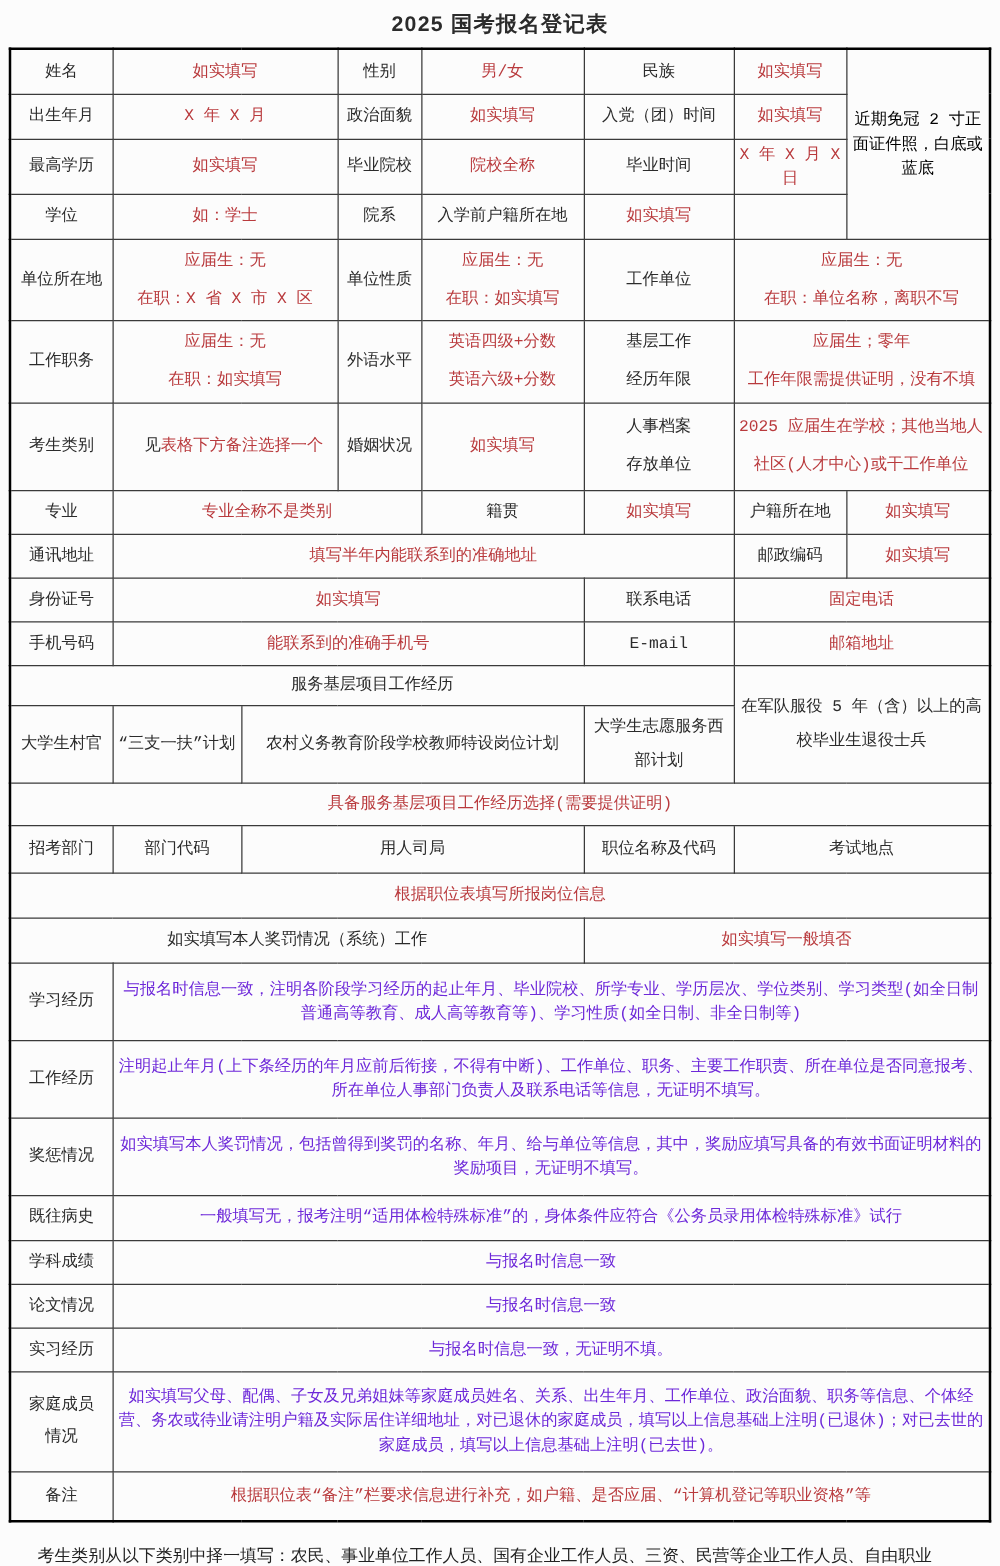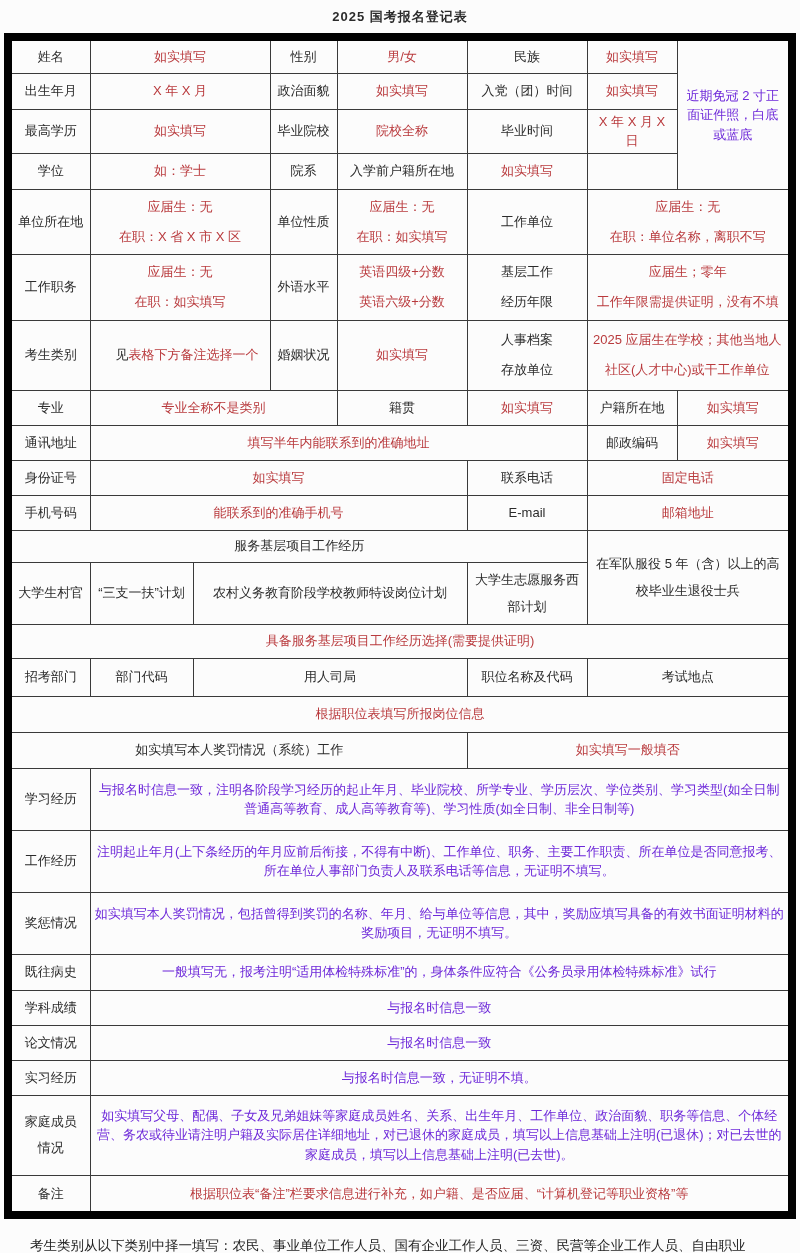--- a/index.html
+++ b/index.html
@@ -5,31 +5,32 @@
   html,body{margin:0;padding:0;}
   body{
     width:800px;height:1253px;
     background:#fcfcfc;
     color:#2b2b2b;
     font-family:"Liberation Sans","DejaVu Sans",sans-serif;
     -webkit-font-smoothing:antialiased;
   }
   .doc-title{
     text-align:center;
-    font-size:13px;
+    font-size:17px;
     font-weight:600;
     padding-top:8px;
     letter-spacing:1px;
   }
   table.form{
     border-collapse:collapse;
     table-layout:fixed;
     width:784px;
     margin:7px auto 0 auto;
-    border:8px solid #000000;
+    border:2px solid #000000;
+    font-family:Liberation Mono, monospace;
   }
   table.form td{
     border:1px solid #3a3a3a;
     text-align:center;
     vertical-align:middle;
     font-size:13px;
     padding:2px 4px;
     overflow:hidden;
     line-height:1.5;
   }
@@ -38,21 +39,21 @@
   .ml div{line-height:30px;text-align:center;}
   .ml2 div{line-height:26px;}
   td.para{
     text-align:left;
     color:#6d28d9;
     line-height:29px;
     padding:2px 6px;
   }
   td.para3{line-height:25px;}
   td.photo{
-    color:#6d28d9;
+    color:#000000;
     text-align:left;
     line-height:31px;
     font-size:12.5px;
     padding:2px 6px;
   }
   .prefix-black{color:#2b2b2b;}
   .footnote{
     font-size:13.5px;
     color:#222;
     padding:12px 30px 0 30px;

